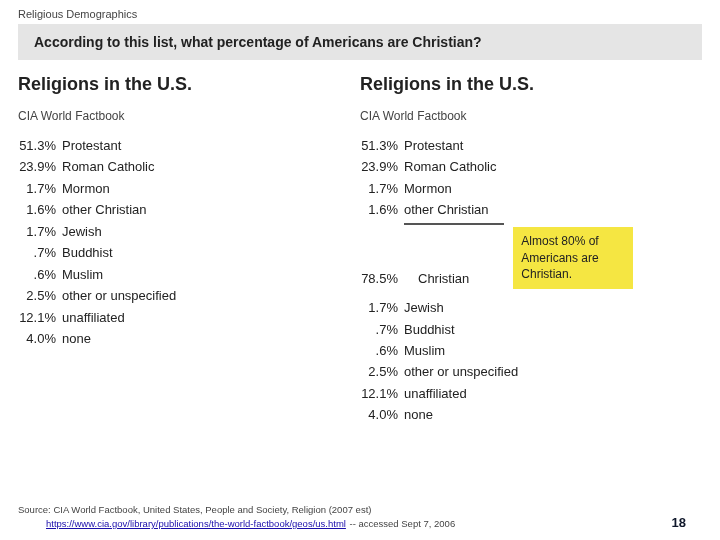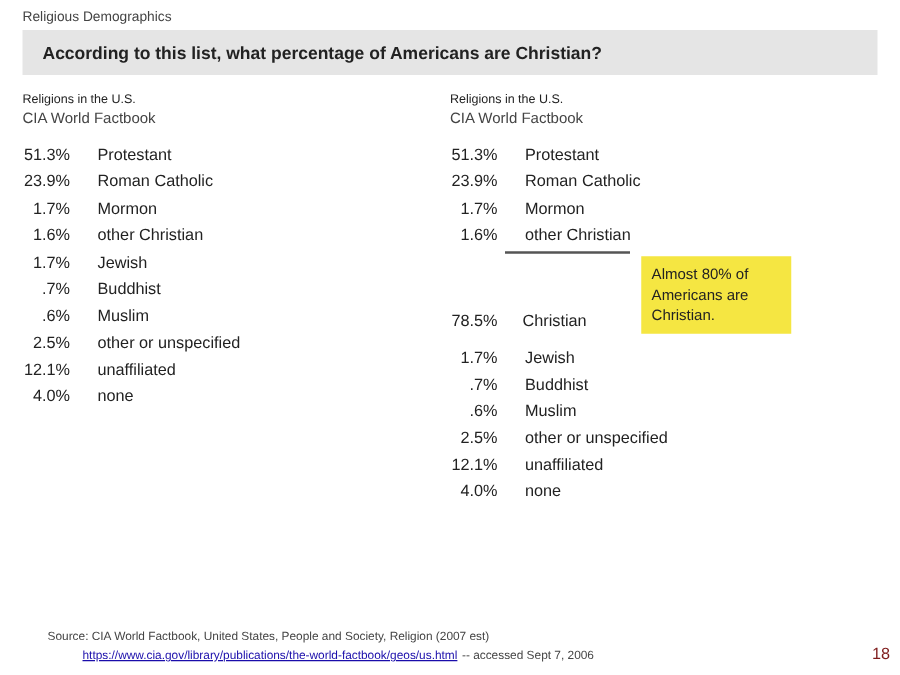--- a/index.html
+++ b/index.html
@@ -30,32 +30,32 @@
     }
     .columns-wrapper {
       display: flex;
       gap: 0px;
     }
     .column {
       flex: 1;
       padding-right: 10px;
     }
     .column-title {
-      font-size: 10px;
-      font-weight: normal;
-      margin-bottom: 2px;
+      font-size: 18px;
+      font-weight: bold;
+      margin-bottom: 14px;
     }
     .column-subtitle {
       font-size: 12px;
       color: #444;
       margin-bottom: 12px;
     }
     .religion-row {
       display: flex;
-      gap: 22px;
+      gap: 6px;
       line-height: 1.65;
       font-size: 13px;
     }
     .pct {
       text-align: right;
       min-width: 38px;
       color: #222;
     }
     .label {
       color: #222;
@@ -95,39 +95,39 @@
       font-weight: normal;
       color: #222;
       max-width: 120px;
       margin-left: 24px;
       line-height: 1.4;
     }
     .footer {
       position: absolute;
       bottom: 10px;
       left: 18px;
-      right: 8px;
+      right: 34px;
       display: flex;
       justify-content: space-between;
       align-items: flex-end;
-      margin-left: 20px;
     }
     .footer-text {
       font-size: 9.5px;
       color: #444;
     }
     .footer-link {
       color: #1a0dab;
       text-decoration: underline;
       font-size: 9.5px;
       padding-left: 28px;
     }
     .page-number {
       font-size: 13px;
-      color: #7f1d1d;
+      color: #0f172a;
+      font-weight: bold;
     }
   </style>
 </head>
 <body>
 
 <div class="page-title">Religious Demographics</div>
 
 <div class="main-container">
   <div class="question-box">According to this list, what percentage of Americans are Christian?</div>
 

